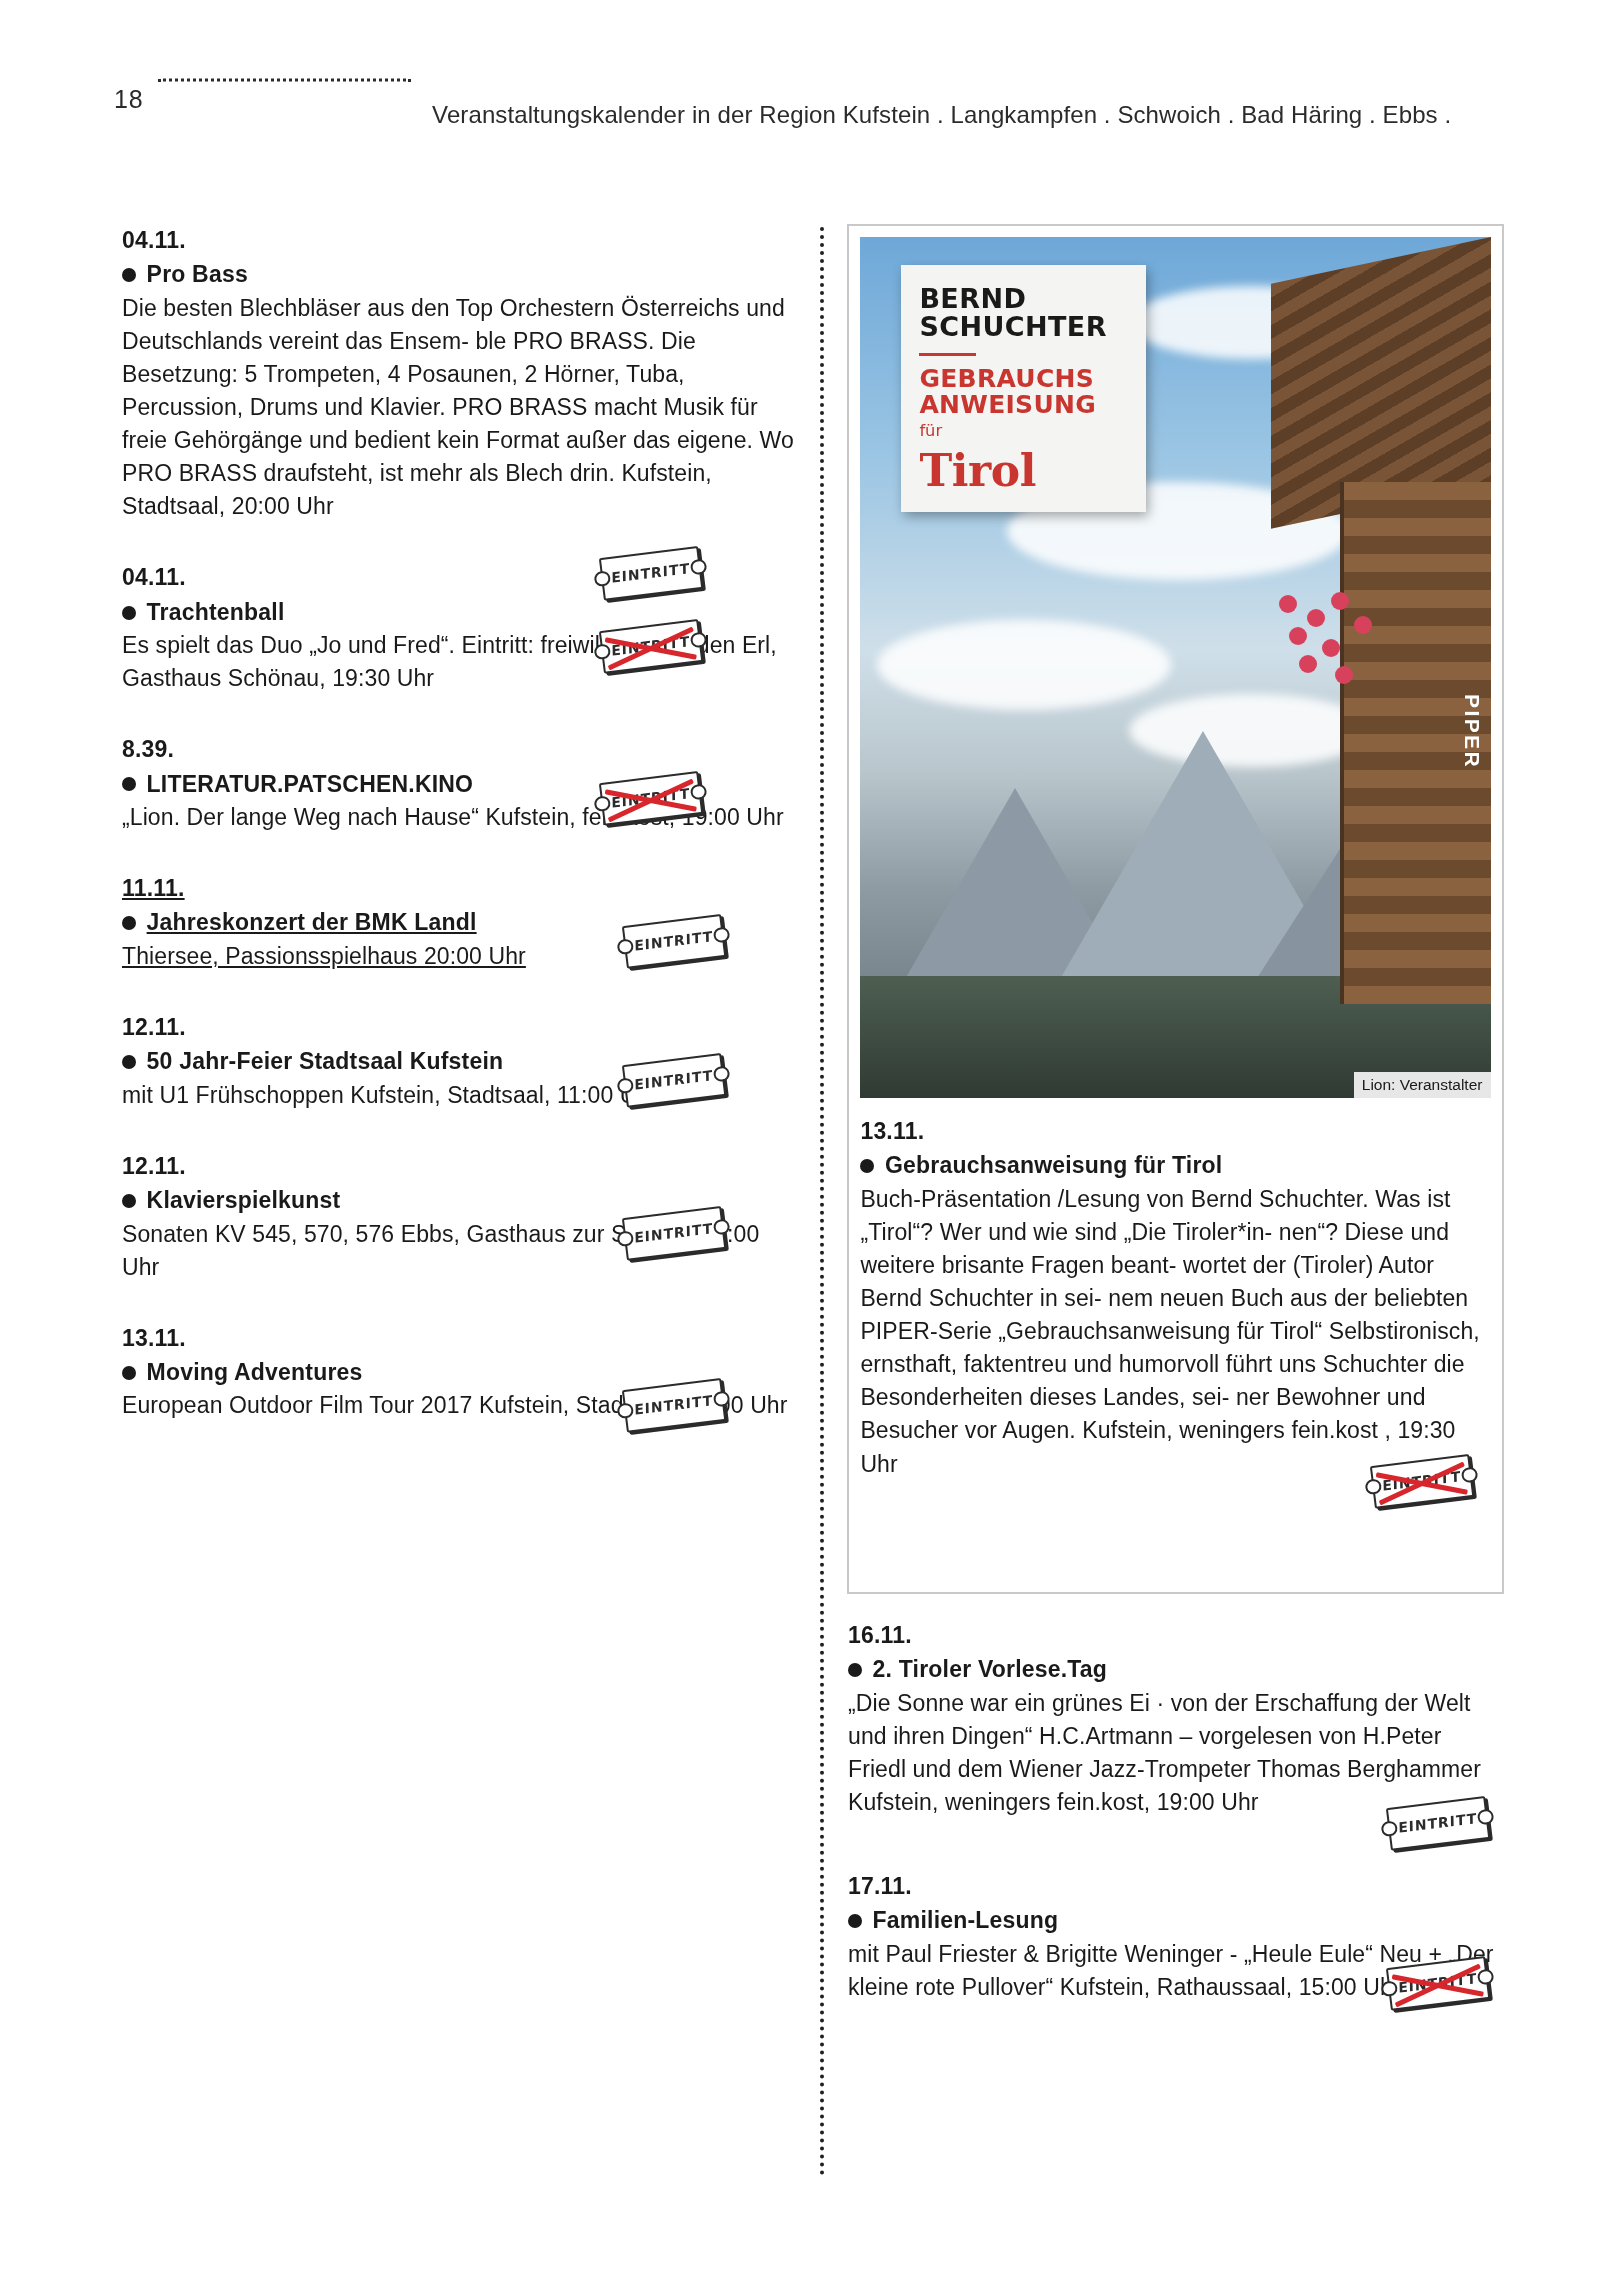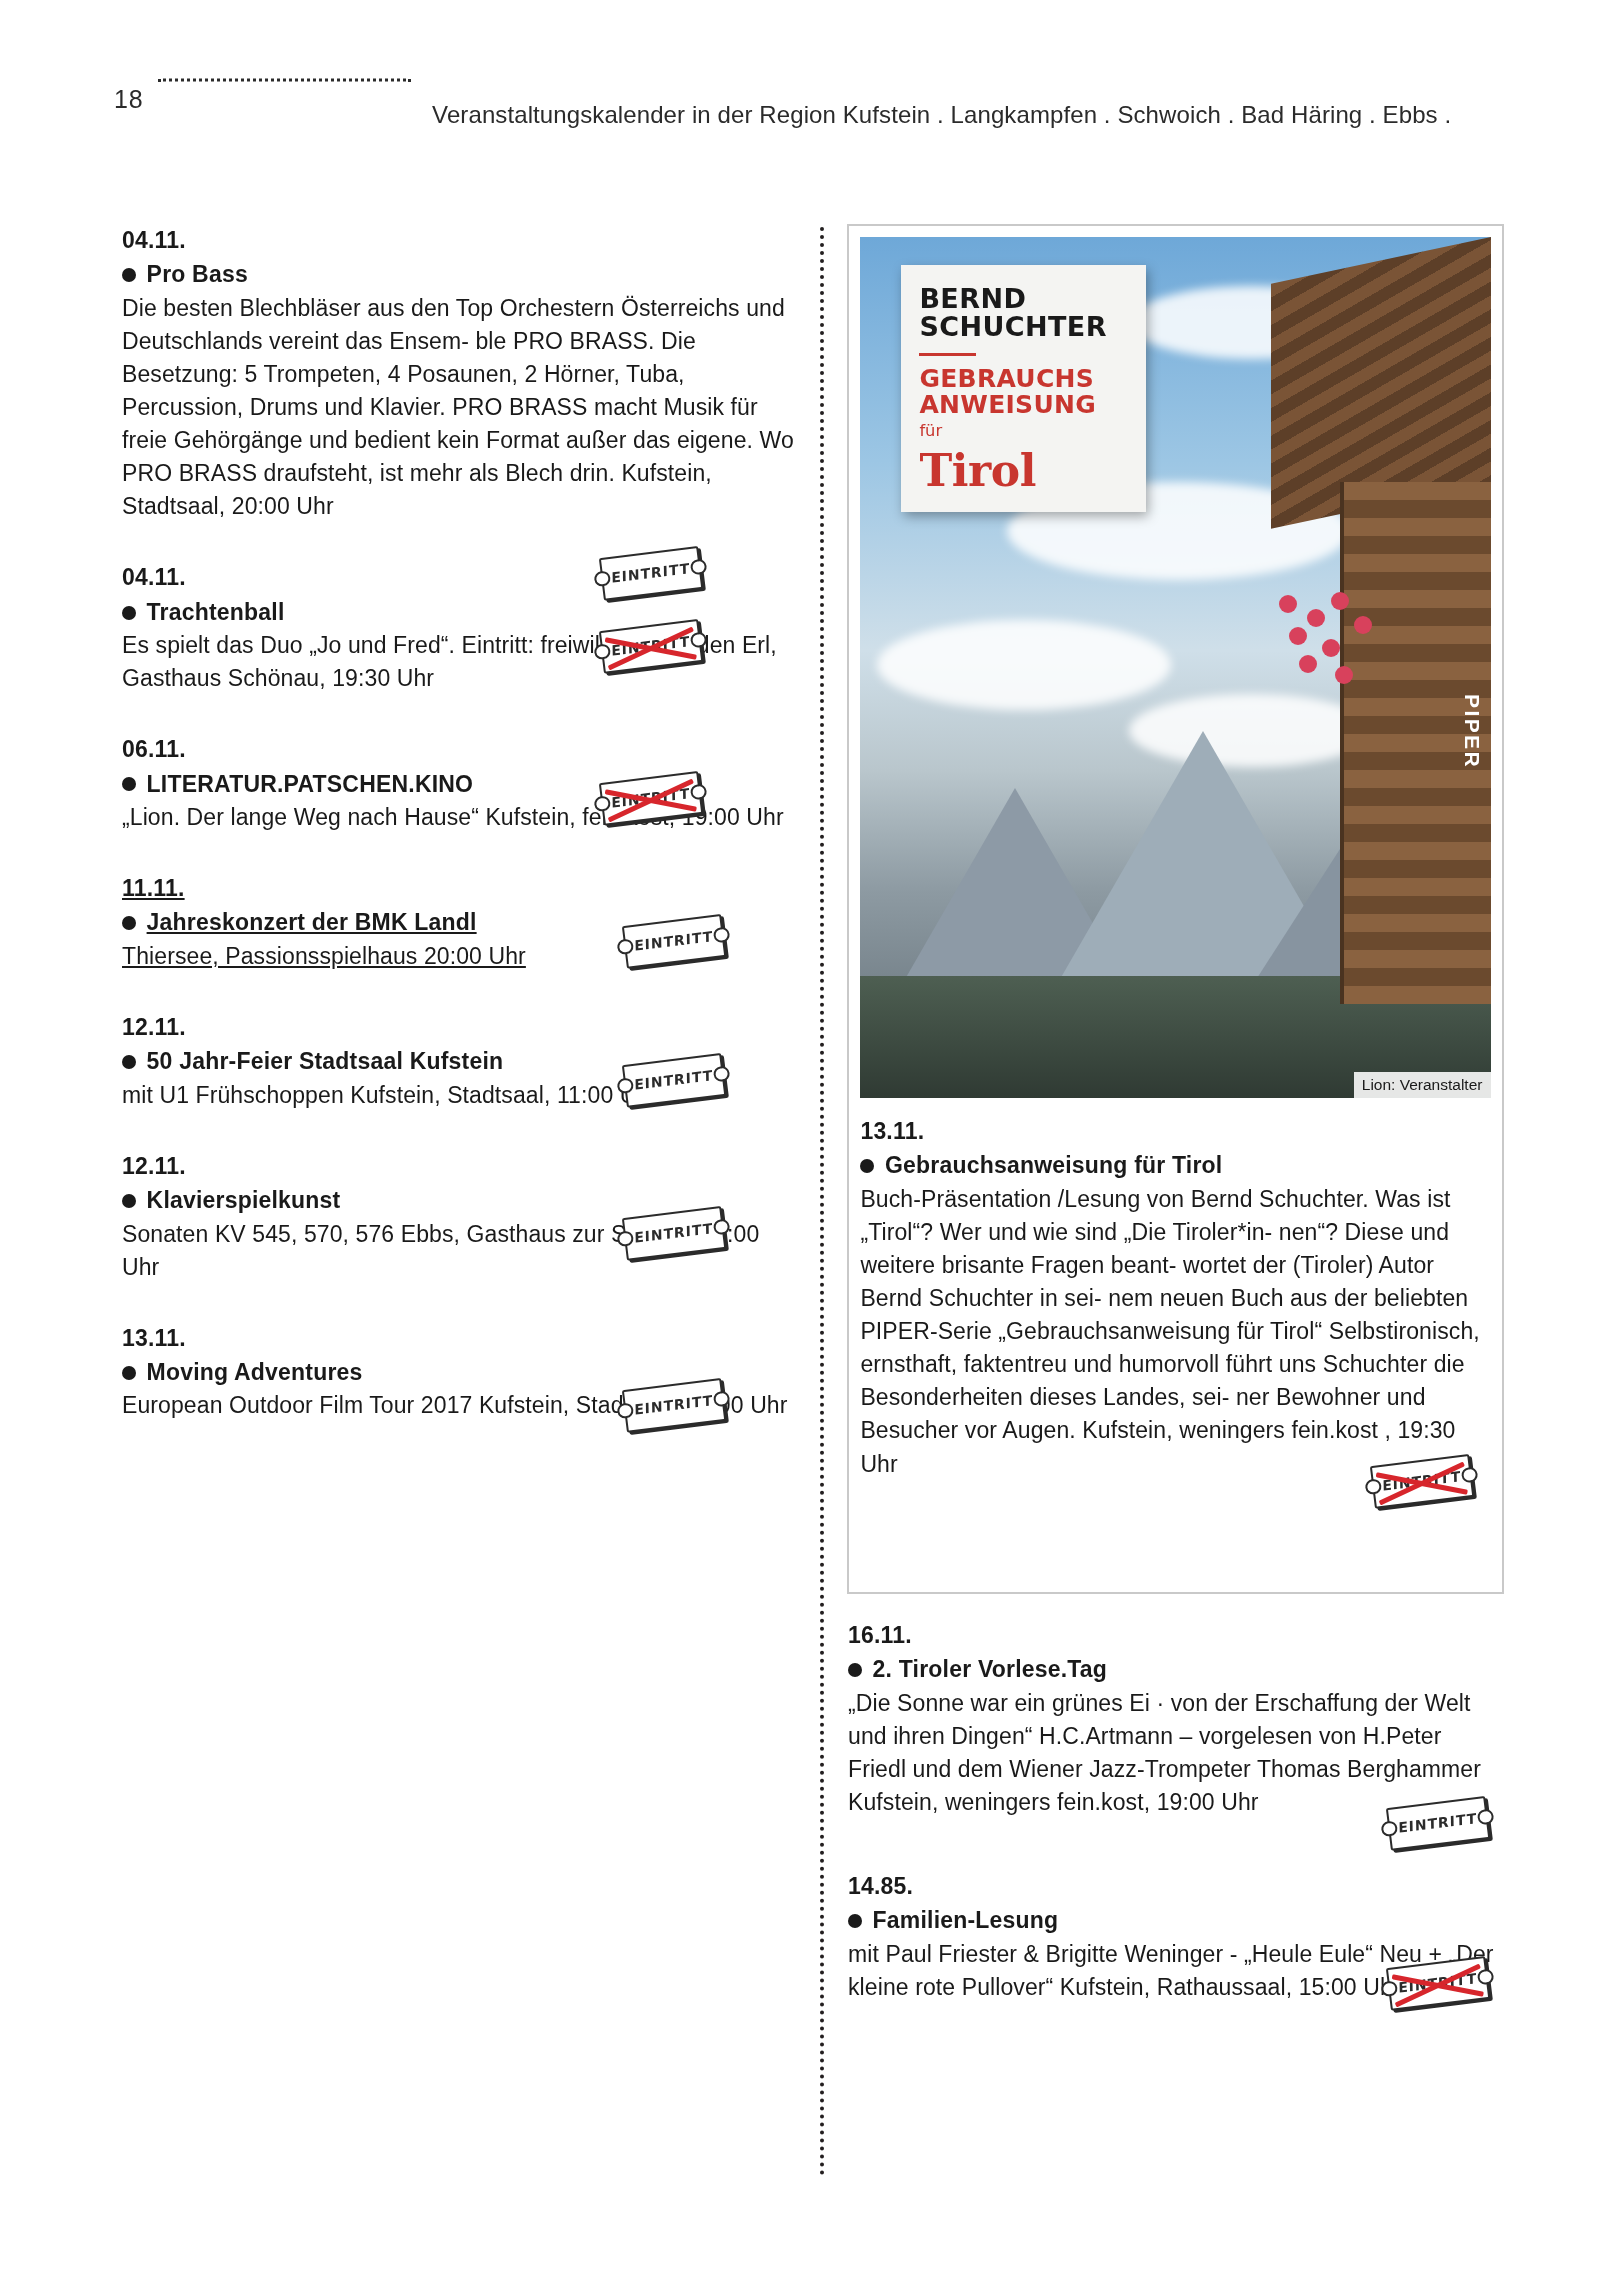--- a/index.html
+++ b/index.html
@@ -363,21 +363,21 @@
     <div class="ticket crossed" style="top:62px; left:477px;">
       <div class="tk-body">
         <span class="tk-label">EINTRITT</span>
         <span class="tk-cross"></span>
         <span class="tk-cross second"></span>
       </div>
     </div>
   </div>
 
   <div class="event" style="margin-bottom:38px;">
-    <div class="event-date">06.11.</div>
+    <div class="event-date">8.39.</div>
     <div class="event-title-row">
       <span class="bullet"></span>
       <span class="event-title">LITERATUR.PATSCHEN.KINO</span>
     </div>
     <div class="event-body">„Lion. Der lange Weg nach Hause“
 Kufstein, fein.kost, 19:00 Uhr</div>
     <div class="ticket crossed" style="top:42px; left:477px;">
       <div class="tk-body">
         <span class="tk-label">EINTRITT</span>
         <span class="tk-cross"></span>
@@ -532,21 +532,21 @@
 Jazz-Trompeter Thomas Berghammer
 Kufstein, weningers fein.kost, 19:00 Uhr</div>
     <div class="ticket" style="top:181px; left:538px;">
       <div class="tk-body">
           <span class="tk-label">EINTRITT</span>
         </div>
     </div>
   </div>
 
   <div class="event">
-    <div class="event-date">14.85.</div>
+    <div class="event-date">17.11.</div>
     <div class="event-title-row">
       <span class="bullet"></span>
       <span class="event-title">Familien-Lesung</span>
     </div>
     <div class="event-body">mit Paul Friester &amp; Brigitte Weninger - „Heule Eule“
 Neu + „Der kleine rote Pullover“
 Kufstein, Rathaussaal, 15:00 Uhr</div>
     <div class="ticket crossed" style="top:90px; left:538px;">
       <div class="tk-body">
         <span class="tk-label">EINTRITT</span>

